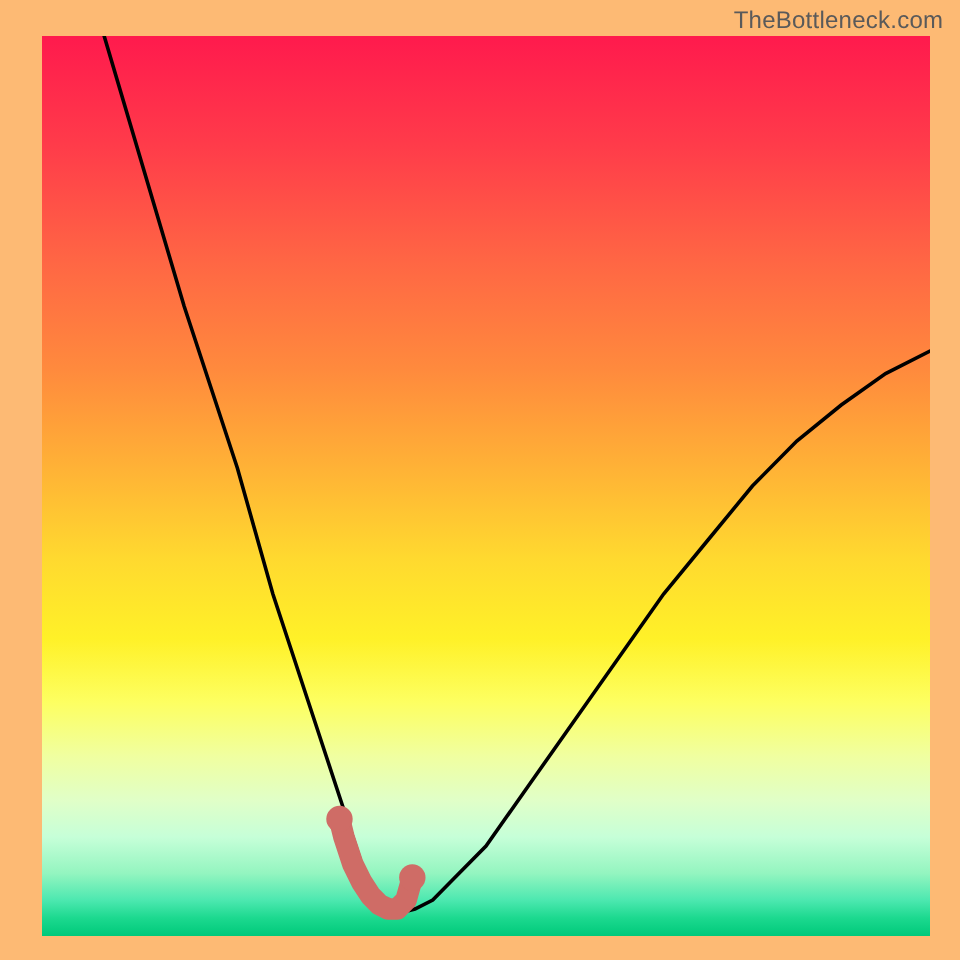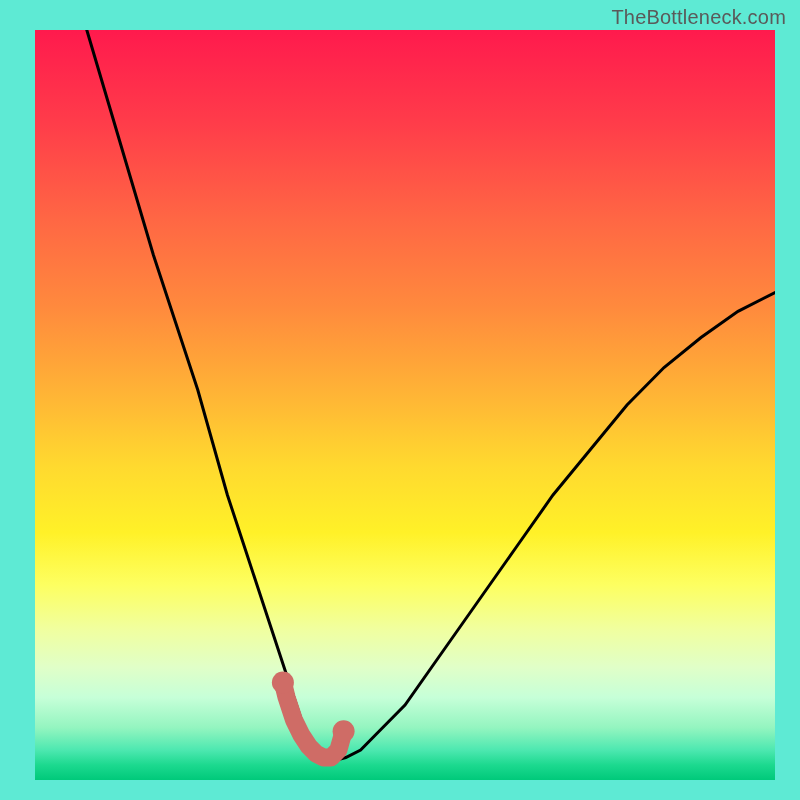--- a/index.html
+++ b/index.html
@@ -10,21 +10,21 @@
     background: #000;
     overflow: hidden;
     font-family: Arial, Helvetica, sans-serif;
   }
   .frame {
     position: absolute;
     left: 0;
     top: 0;
     width: 800px;
     height: 800px;
-    background: #5eead4;
+    background: #fdba74;
   }
   .plot {
     position: absolute;
     left: 35px;
     top: 30px;
     width: 740px;
     height: 750px;
     background: linear-gradient(
       to bottom,
       #ff1a4d 0%,

